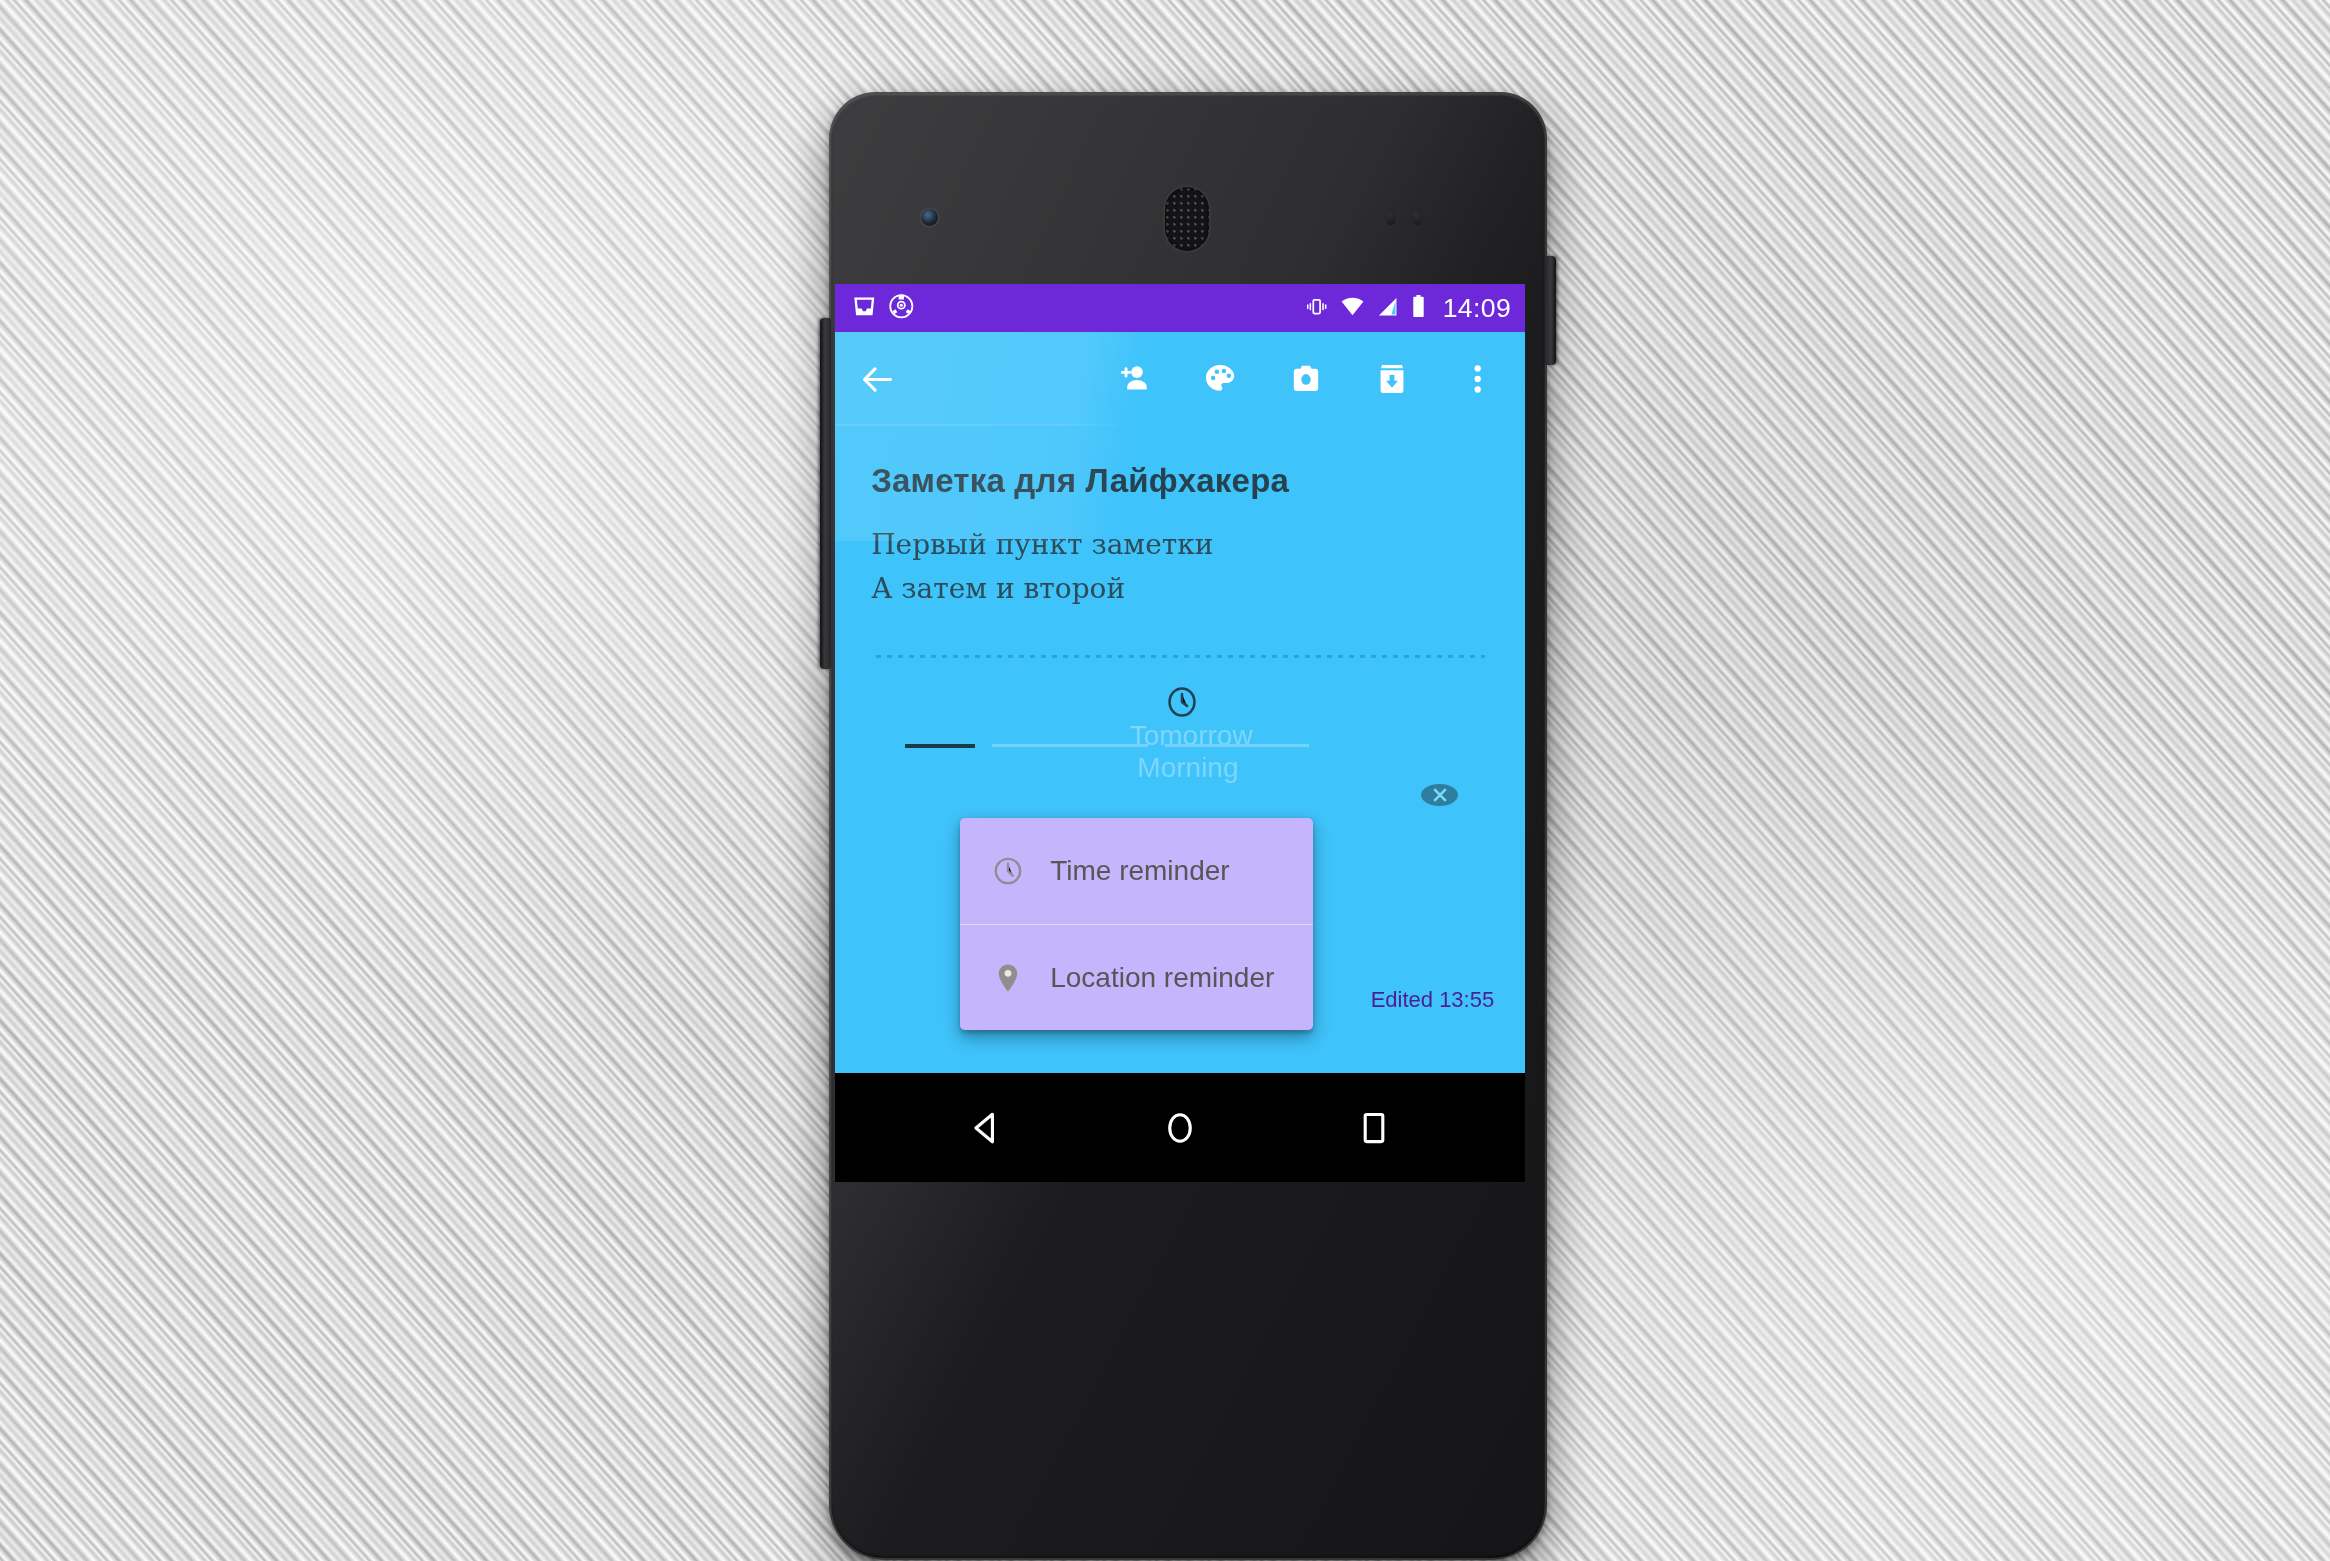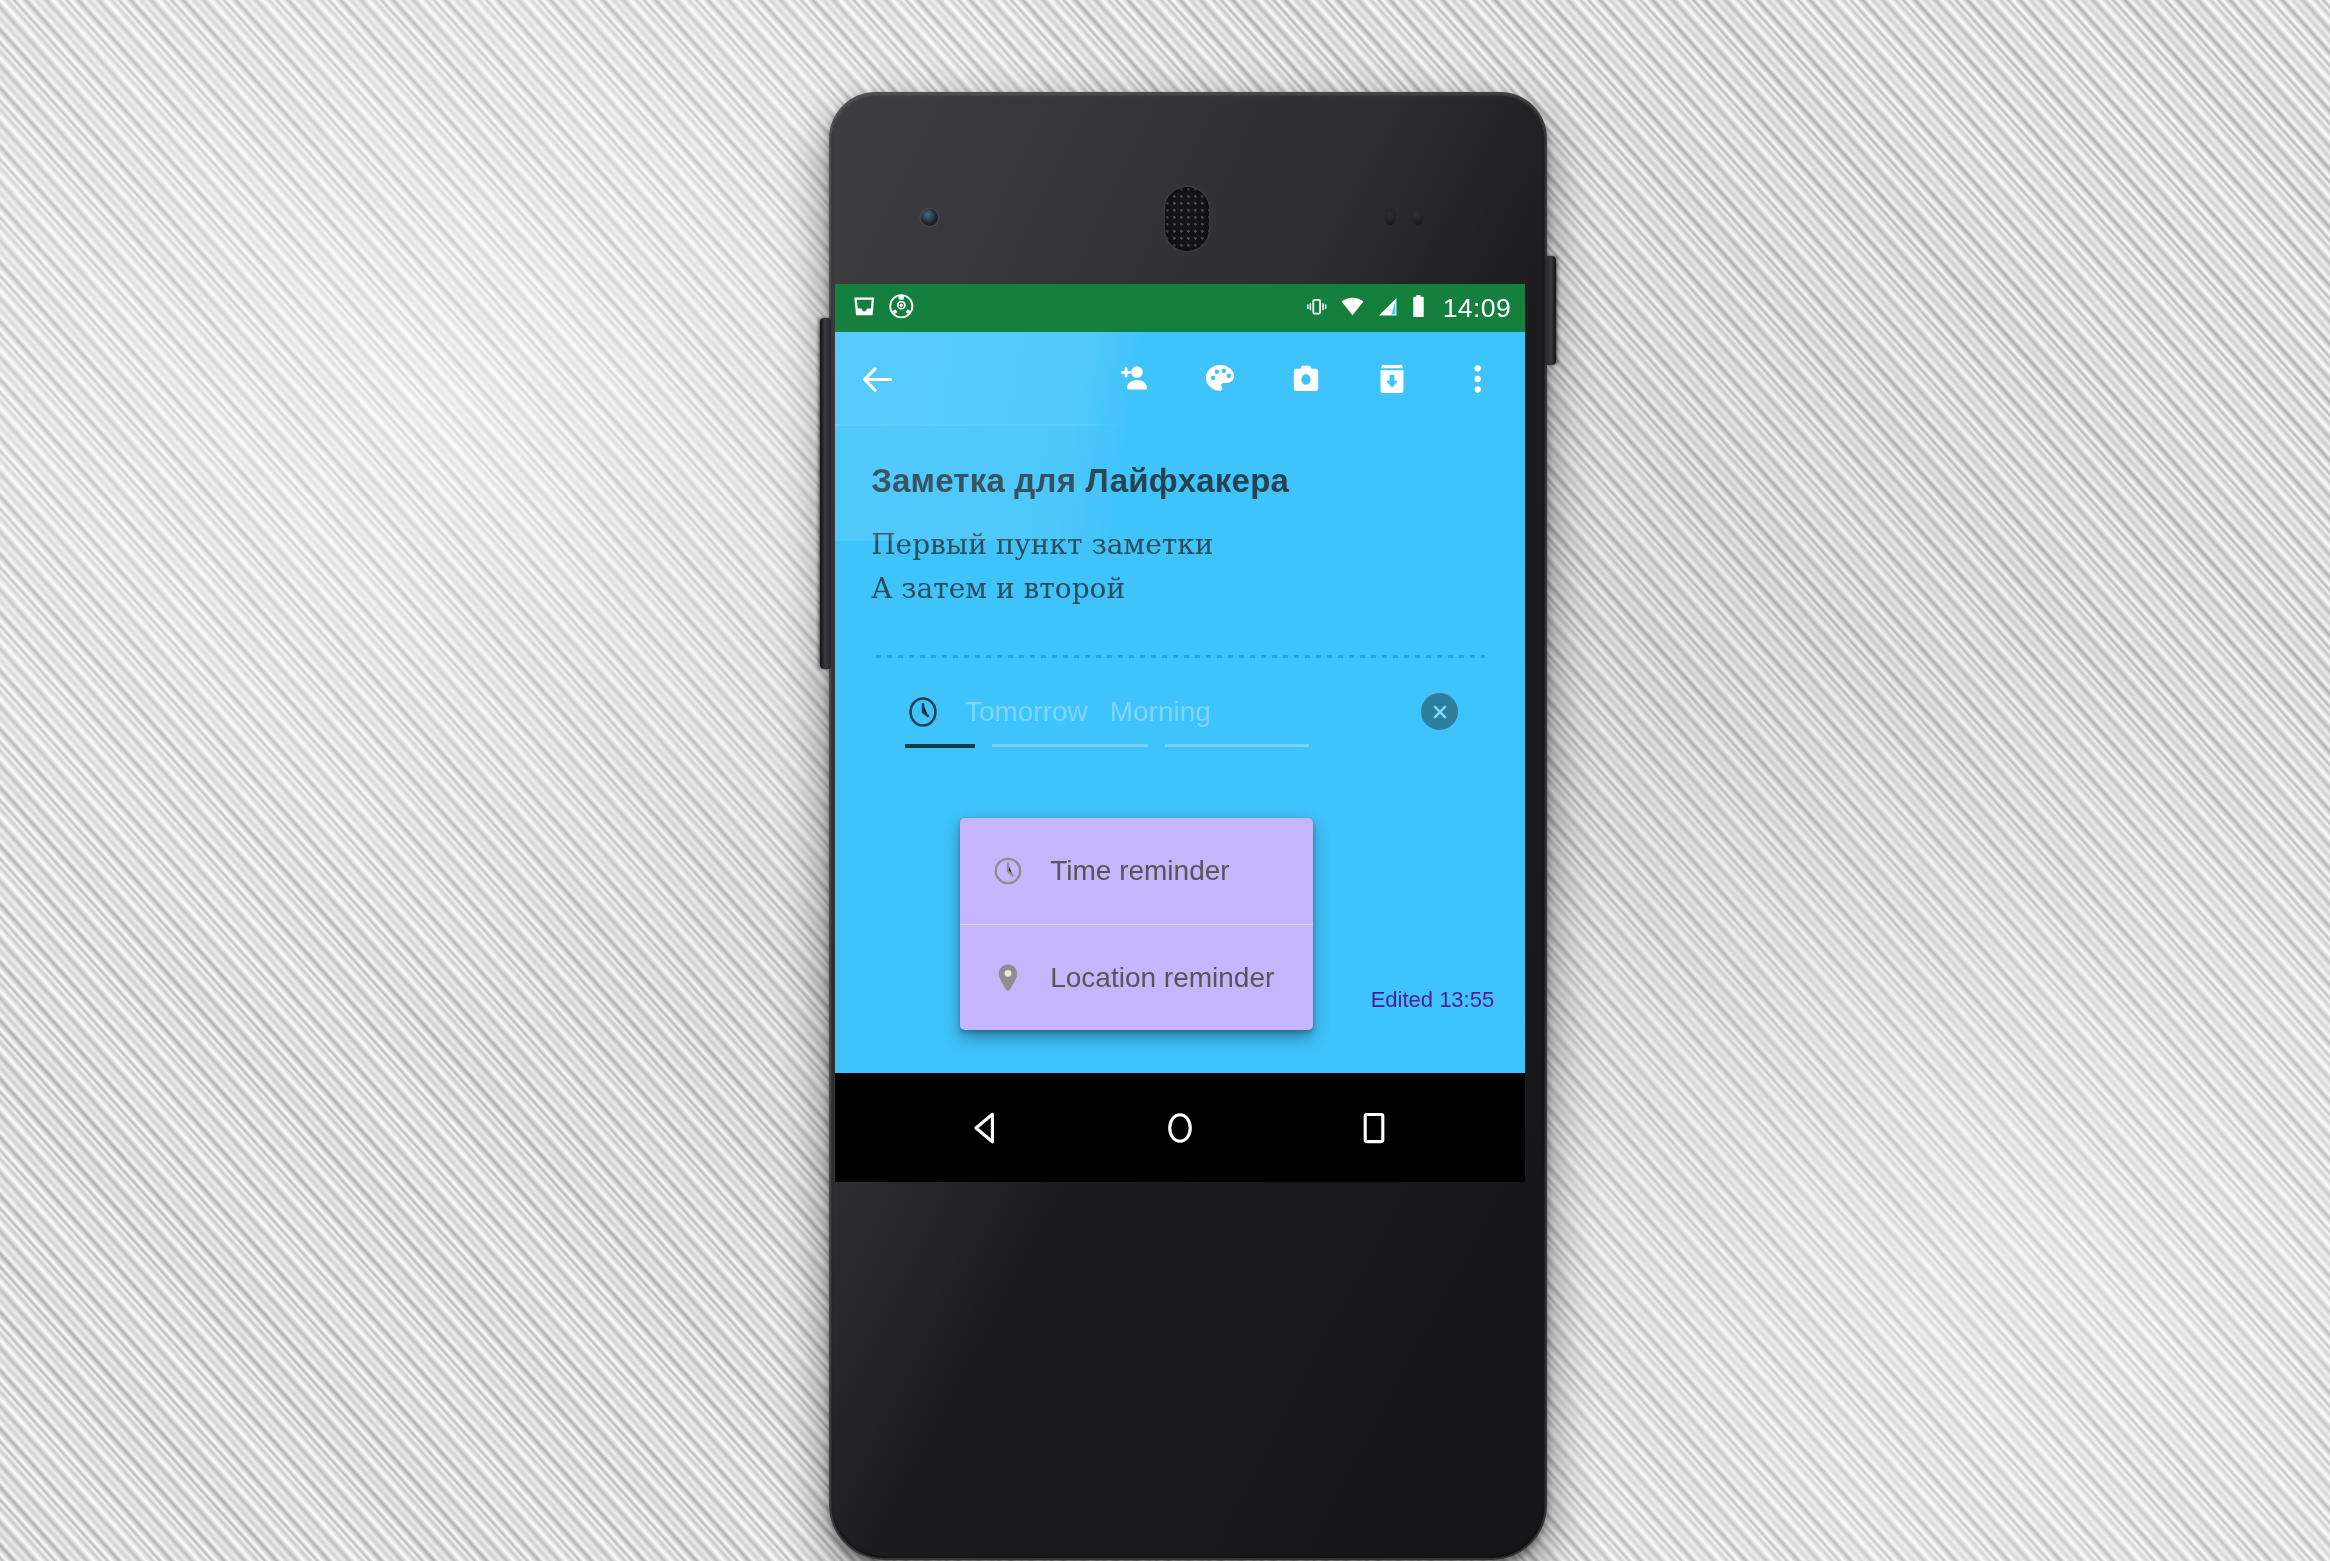--- a/index.html
+++ b/index.html
@@ -156,21 +156,21 @@
     height: 894px;
     overflow: hidden;
     background: #3fc3fb;
   }
   #screen { left: 6.2px; top: 192px; width: 690px; height: 898px; }
 
   
   .statusbar {
     position: relative;
     height: 48px;
-    background: #15803d;
+    background: #6d28d9;
     display: flex;
     align-items: center;
     padding: 0 14px 0 15.6px;
     color: #ffffff;
     gap: 47px;
   }
   .sb-left { display:flex; align-items:center; gap: 11px; }
   .sb-right { margin-left:auto; display:flex; align-items:center; gap: 11px; }
   .sb-time {
     font-size: 26.6px;
@@ -235,20 +235,21 @@
   }
 
   
   .reminder-row {
     margin-top: 26.6px;
     padding: 0 31px 0 34px;
     display: flex;
     align-items: center;
     position: relative;
     height: 55px;
+    flex-direction: column;
   }
   .rem-clock { width: 36px; height: 36px; flex: 0 0 auto; }
   .rem-field {
     font-size: 28px;
     color: #7ed6fd;
     padding: 0 4.7px;
     white-space: nowrap;
   }
   .rem-field.tomorrow { margin-left: 19px; }
   .rem-field.morning { margin-left: 12.5px; }

